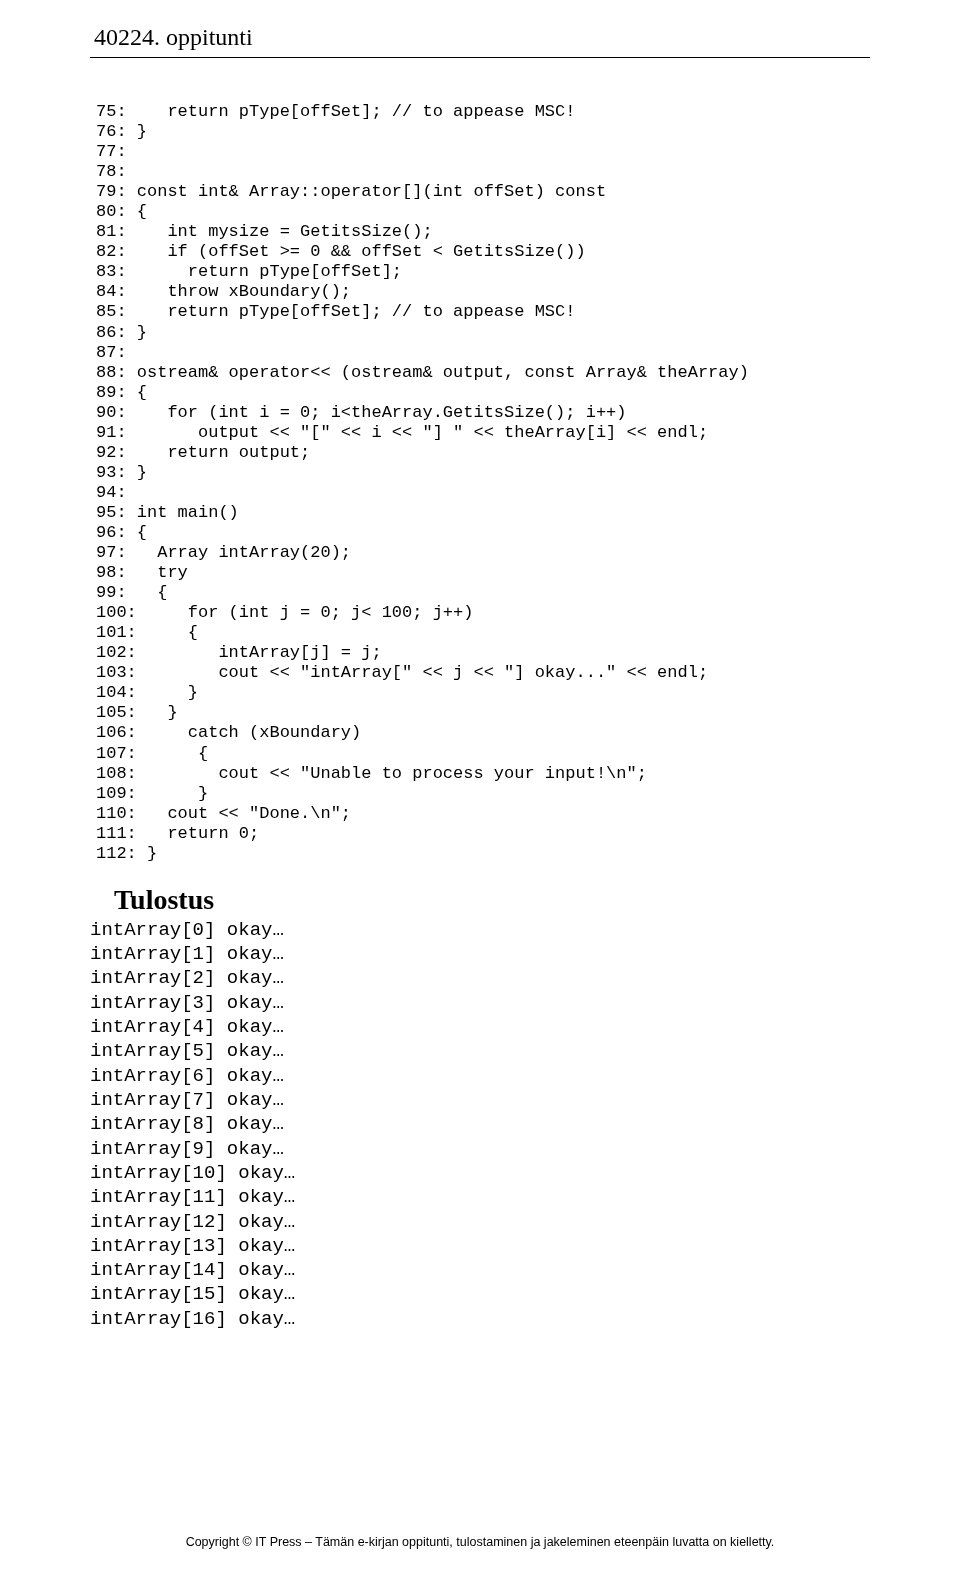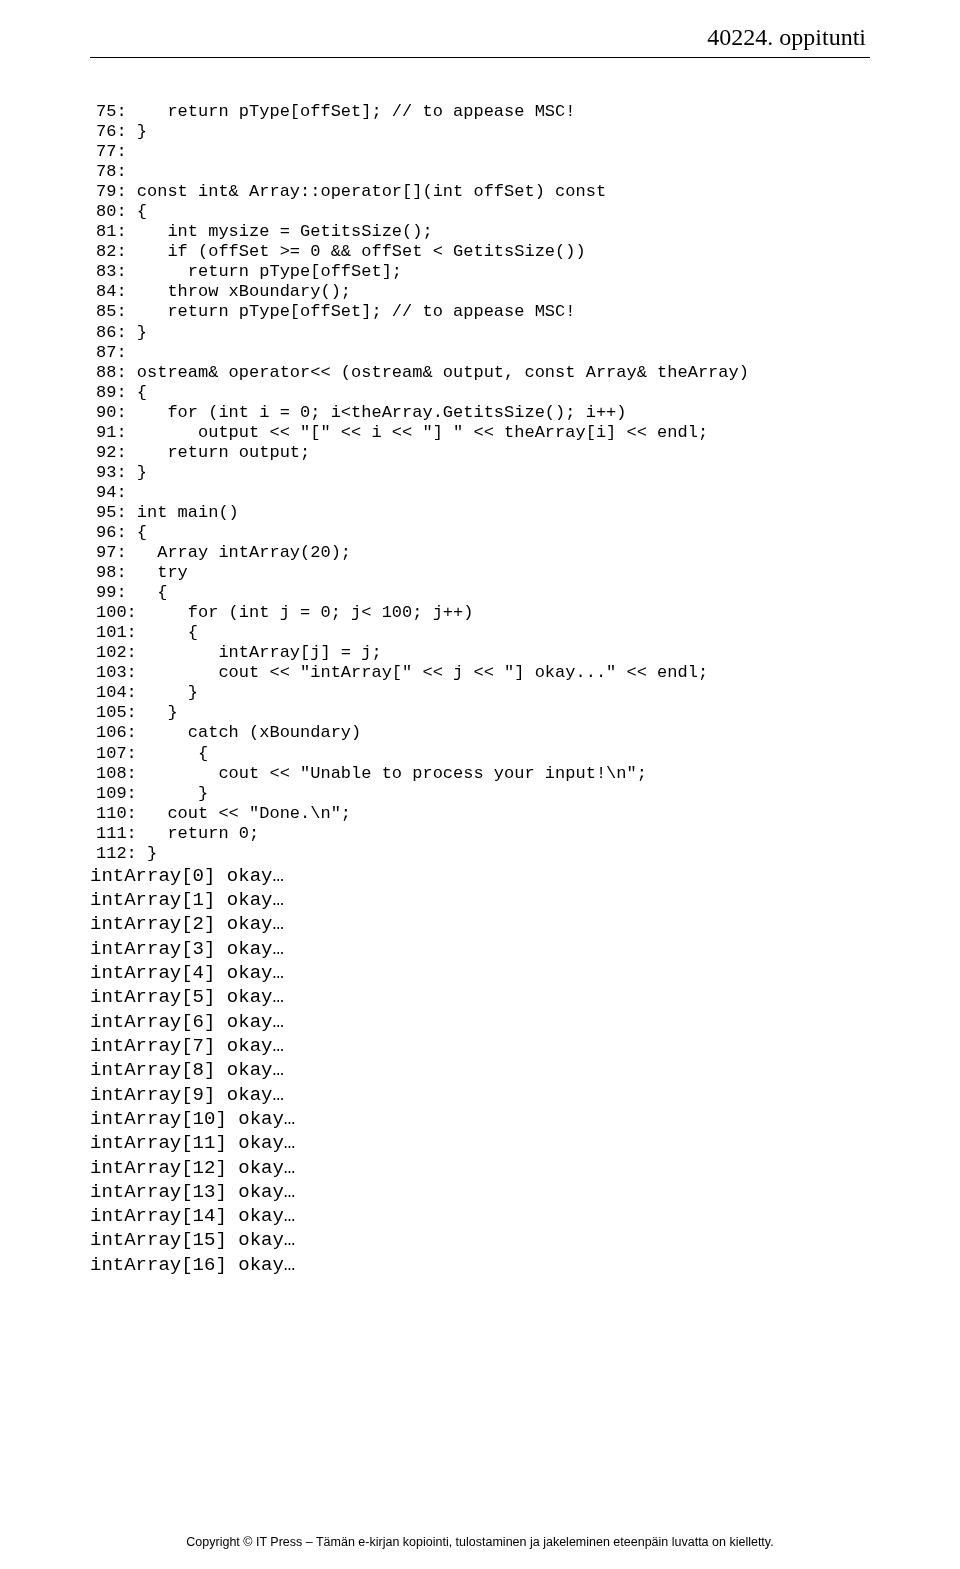--- a/index.html
+++ b/index.html
@@ -14,21 +14,21 @@
   }
   .page {
     width: 960px;
     min-height: 1569px;
     position: relative;
     box-sizing: border-box;
     padding: 24px 90px 60px 90px;
   }
   .header-row {
     display: flex;
-    justify-content: flex-end;
+    justify-content: flex-start;
     align-items: baseline;
     font-size: 24px;
     padding: 0 4px 4px 4px;
   }
   .header-rule {
     border-bottom: 1.5px solid #000;
     margin: 2px 0 14px 0;
   }
   .code-block {
     font-family: "Courier New", Courier, monospace;
@@ -104,33 +104,34 @@
 104:     }
 105:   }
 106:     catch (xBoundary)
 107:      {
 108:        cout &lt;&lt; "Unable to process your input!\n";
 109:      }
 110:   cout &lt;&lt; "Done.\n";
 111:   return 0;
 112: }</div>
 
+  <div class="section-heading">Tulostus</div>
 
   <div class="output-block" id="output-block">intArray[0] okay…
 intArray[1] okay…
 intArray[2] okay…
 intArray[3] okay…
 intArray[4] okay…
 intArray[5] okay…
 intArray[6] okay…
 intArray[7] okay…
 intArray[8] okay…
 intArray[9] okay…
 intArray[10] okay…
 intArray[11] okay…
 intArray[12] okay…
 intArray[13] okay…
 intArray[14] okay…
 intArray[15] okay…
 intArray[16] okay…</div>
 
-  <div class="footer">Copyright © IT Press – Tämän e-kirjan kopiointi, tulostaminen ja jakeleminen eteenpäin luvatta on kielletty.</div>
+  <div class="footer">Copyright © IT Press – Tämän e-kirjan oppitunti, tulostaminen ja jakeleminen eteenpäin luvatta on kielletty.</div>
 </div>
 
 </body></html>

